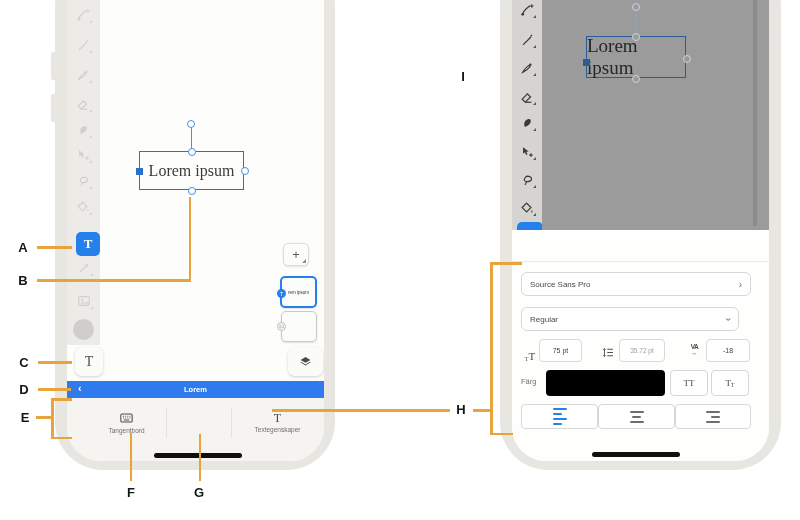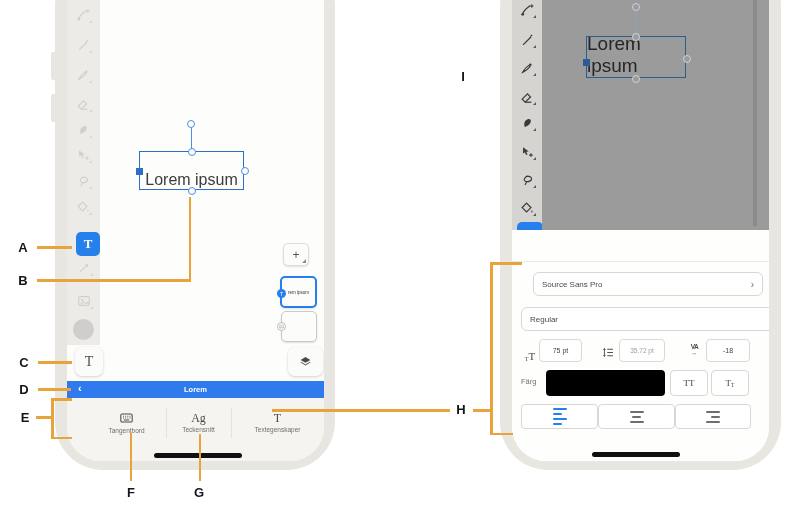--- a/index.html
+++ b/index.html
@@ -23,21 +23,21 @@
     border-left:3px solid transparent; border-bottom:3px solid currentColor; opacity:.8; }
   .faint { color:#8d8b86; opacity:.28; }
   .dark  { color:#3A3A3A; }
 
   .t-tool { position:absolute; border-radius:5px; background:#2680EB; color:#fff;
     display:flex; align-items:center; justify-content:center;
     font-family:"Liberation Serif","DejaVu Serif",serif; font-weight:bold; font-size:13px; }
   .color-dot { position:absolute; width:21px; height:21px; border-radius:50%; background:#CFCECC; }
 
   
-  .textbox { position:absolute; display:flex; align-items:flex-end; justify-content:center; }
+  .textbox { position:absolute; display:flex; align-items:center; justify-content:center;font-family:Liberation Serif, serif; }
   .handle { position:absolute; width:8px; height:8px; border-radius:50%; background:#fff; border:1.5px solid #4A90E2; }
   .handle-r { background:#9B9B9B; border-color:#CDD3DA; }
   .sq { position:absolute; width:7px; height:7px; }
   .stem { position:absolute; width:1.5px; }
 
   .checker { background-color:#fff; background-image:
       linear-gradient(45deg,#E3E3E1 25%,transparent 25%,transparent 75%,#E3E3E1 75%),
       linear-gradient(45deg,#E3E3E1 25%,transparent 25%,transparent 75%,#E3E3E1 75%);
     background-size:8px 8px; background-position:0 0,4px 4px; }
 
@@ -259,24 +259,20 @@
 
     <div class="actions" style="top:440px;">
       <div class="vdiv" style="left:99px;"></div>
       <div class="vdiv" style="left:164px;"></div>
       <div class="action-btn" style="left:20px; width:79px;">
         <svg style="width:15px; height:14px;">
             <use href="#i-keyboard"></use>
           </svg>
         <span class="lbl">Tangentbord</span>
       </div>
-      <div class="action-btn" style="left:99px; width:65px;">
-        <span class="action-glyph">Ag</span>
-        <span class="lbl">Teckensnitt</span>
-      </div>
       <div class="action-btn" style="left:164px; width:93px;">
         <span class="action-glyph">T</span>
         <span class="lbl">Textegenskaper</span>
       </div>
     </div>
     <div class="homebar" style="left:87px; top:495px;"></div>
   </div>
 
   <div class="bezel" style="left:500px; top:-42px; width:281px; height:512px;"></div>
   <div class="bump" style="left:777px; top:37px; width:4px; height:68px; border-radius:0 2px 2px 0;"></div>
@@ -337,25 +333,25 @@
       <div class="handle handle-r" style="left:90px; top:74.5px;"></div>
       <div class="handle handle-r" style="left:90px; top:116.5px;"></div>
       <div class="handle handle-r" style="left:140.5px; top:97px;"></div>
       <div class="sq" style="left:40.5px; top:100.5px; background:#2B5C94;"></div>
     </div>
 
     <div class="panel">
 
       <div class="hdiv" style="left:0; top:31px; width:257px;"></div>
 
-      <div class="select" style="left:21px; top:42px; width:230px;">
+      <div class="select" style="left:9px; top:42px; width:230px;">
         <span>Source Sans Pro</span>
         <span class="chev">›</span>
       </div>
-      <div class="select" style="left:9px; top:77px; width:278px;">
+      <div class="select" style="left:9px; top:77px; width:218px;">
         <span>Regular</span>
         <span class="chev chev-down">›</span>
       </div>
 
       <div class="miniicon serif" style="left:10px; top:112px; width:16px; height:20px;">
         <span style="font-size:6px;">T</span>
           <span style="font-size:11px;">T</span>
       </div>
       <div class="field" style="left:27px; top:109px; width:43px;">
         <span>75 pt</span>

